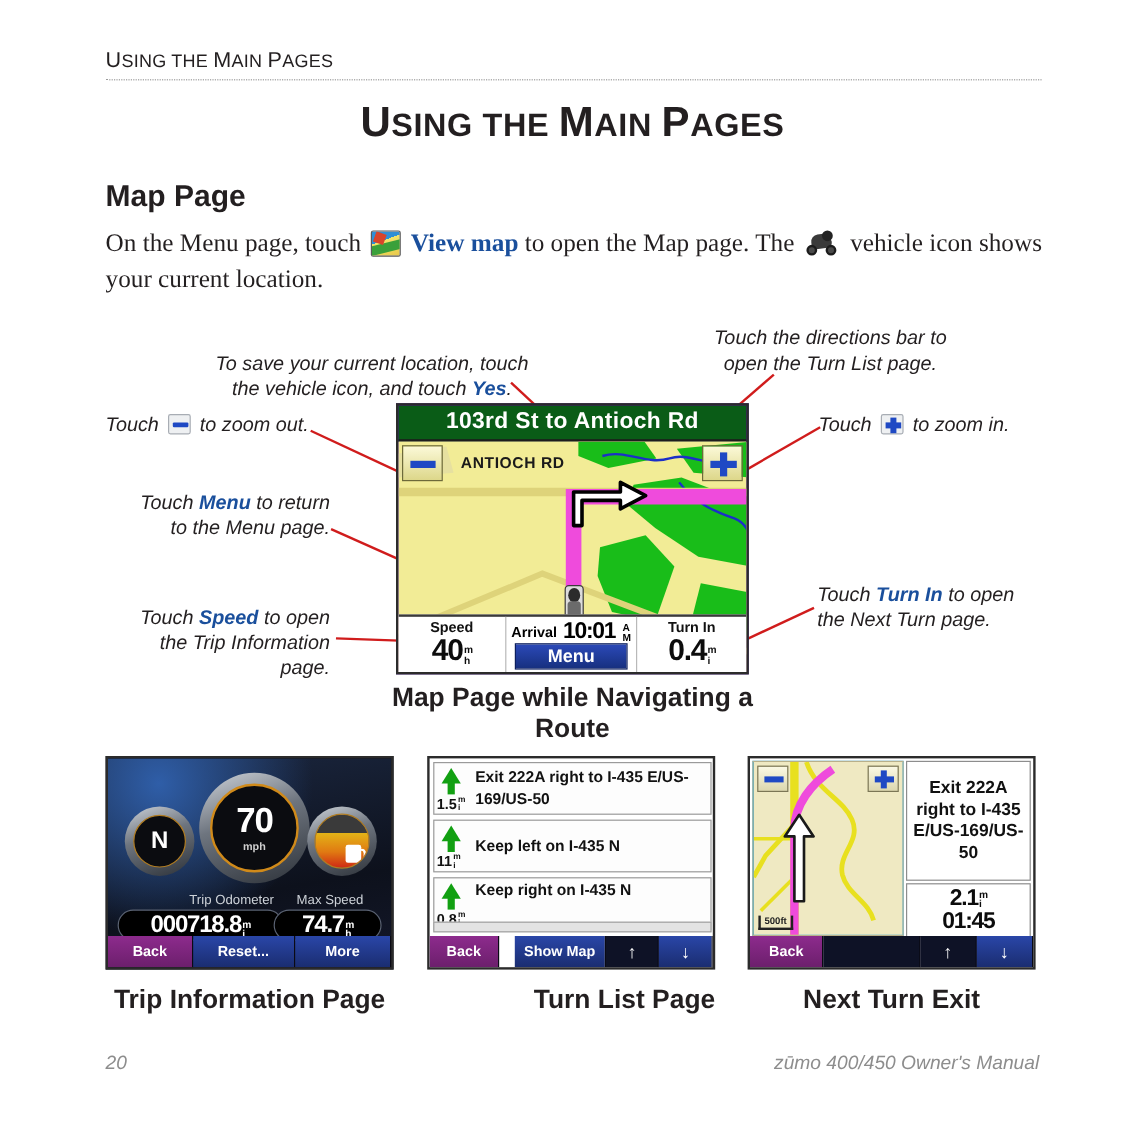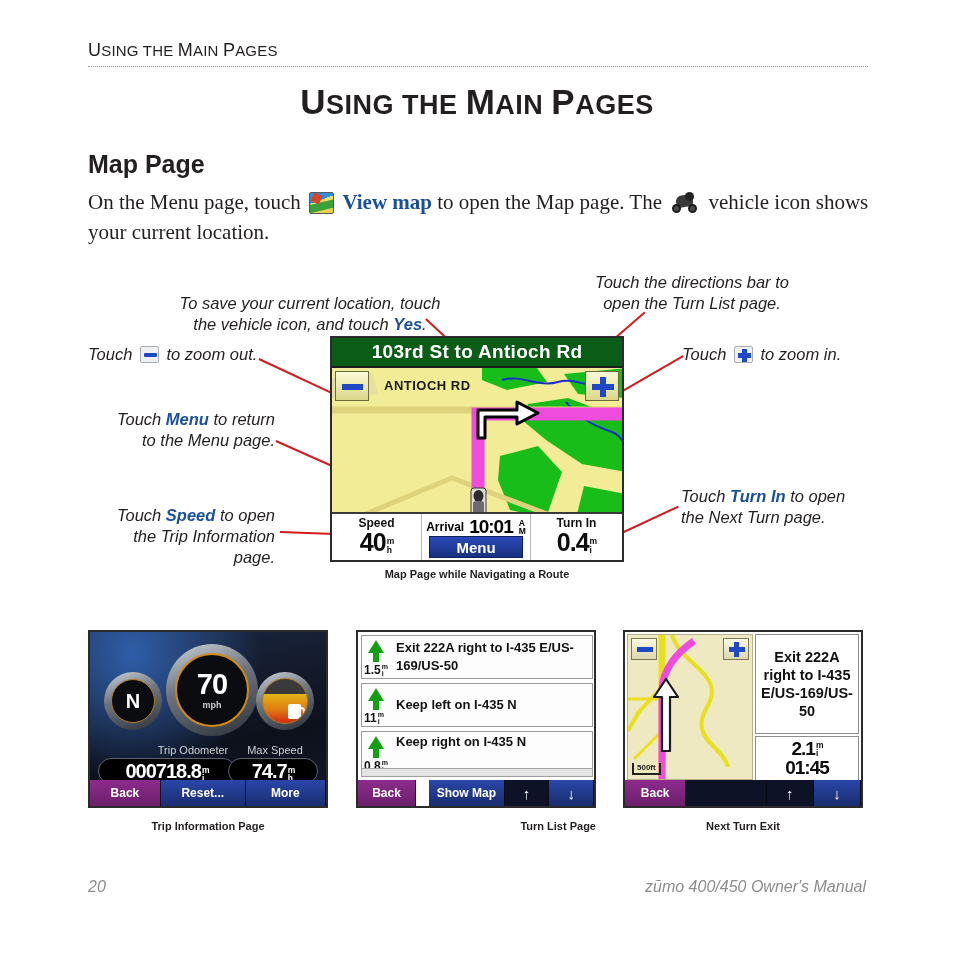--- a/index.html
+++ b/index.html
@@ -202,21 +202,21 @@
   }
   .menu-btn span {
     color: #fff; font-family: "Liberation Sans", sans-serif;
     font-weight: bold; font-size: 15px;
   }
 
   
   .fig-caption {
     position: absolute; text-align: center;
     font-family: "Liberation Sans", sans-serif;
-    font-weight: bold; font-size: 11px; color: #231f20;
+    font-weight: bold; font-size: 22px; color: #231f20;
   }
 
   
   .thumb {
     position: absolute; width: 240px; height: 178px;
     border: 2px solid #2b2b2b; overflow: hidden;
   }
   .thumb-trip { left: 88px; top: 630px; background: #12131d; }
   .thumb-turnlist { left: 356px; top: 630px; background: #ffffff; }
   .thumb-nextturn { left: 623px; top: 630px; background: #ffffff; }

